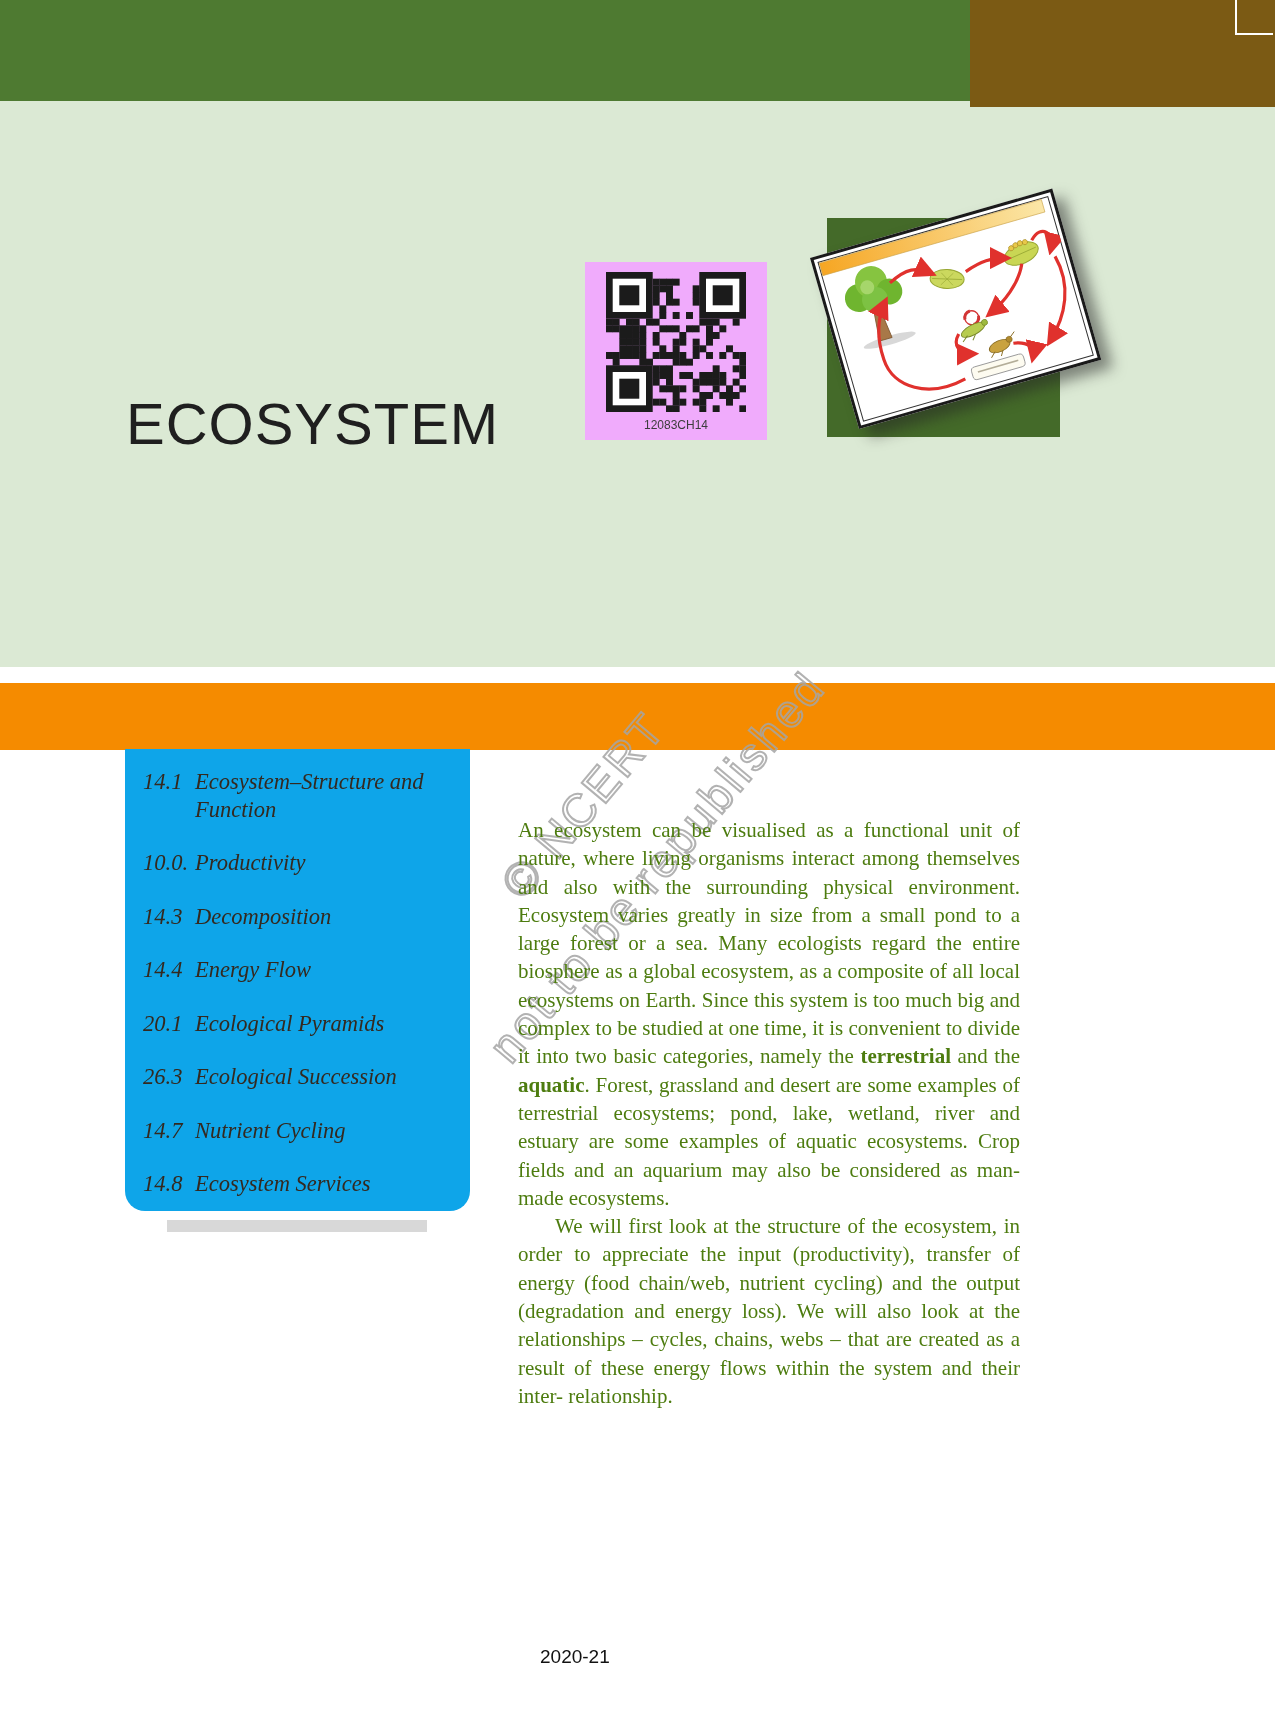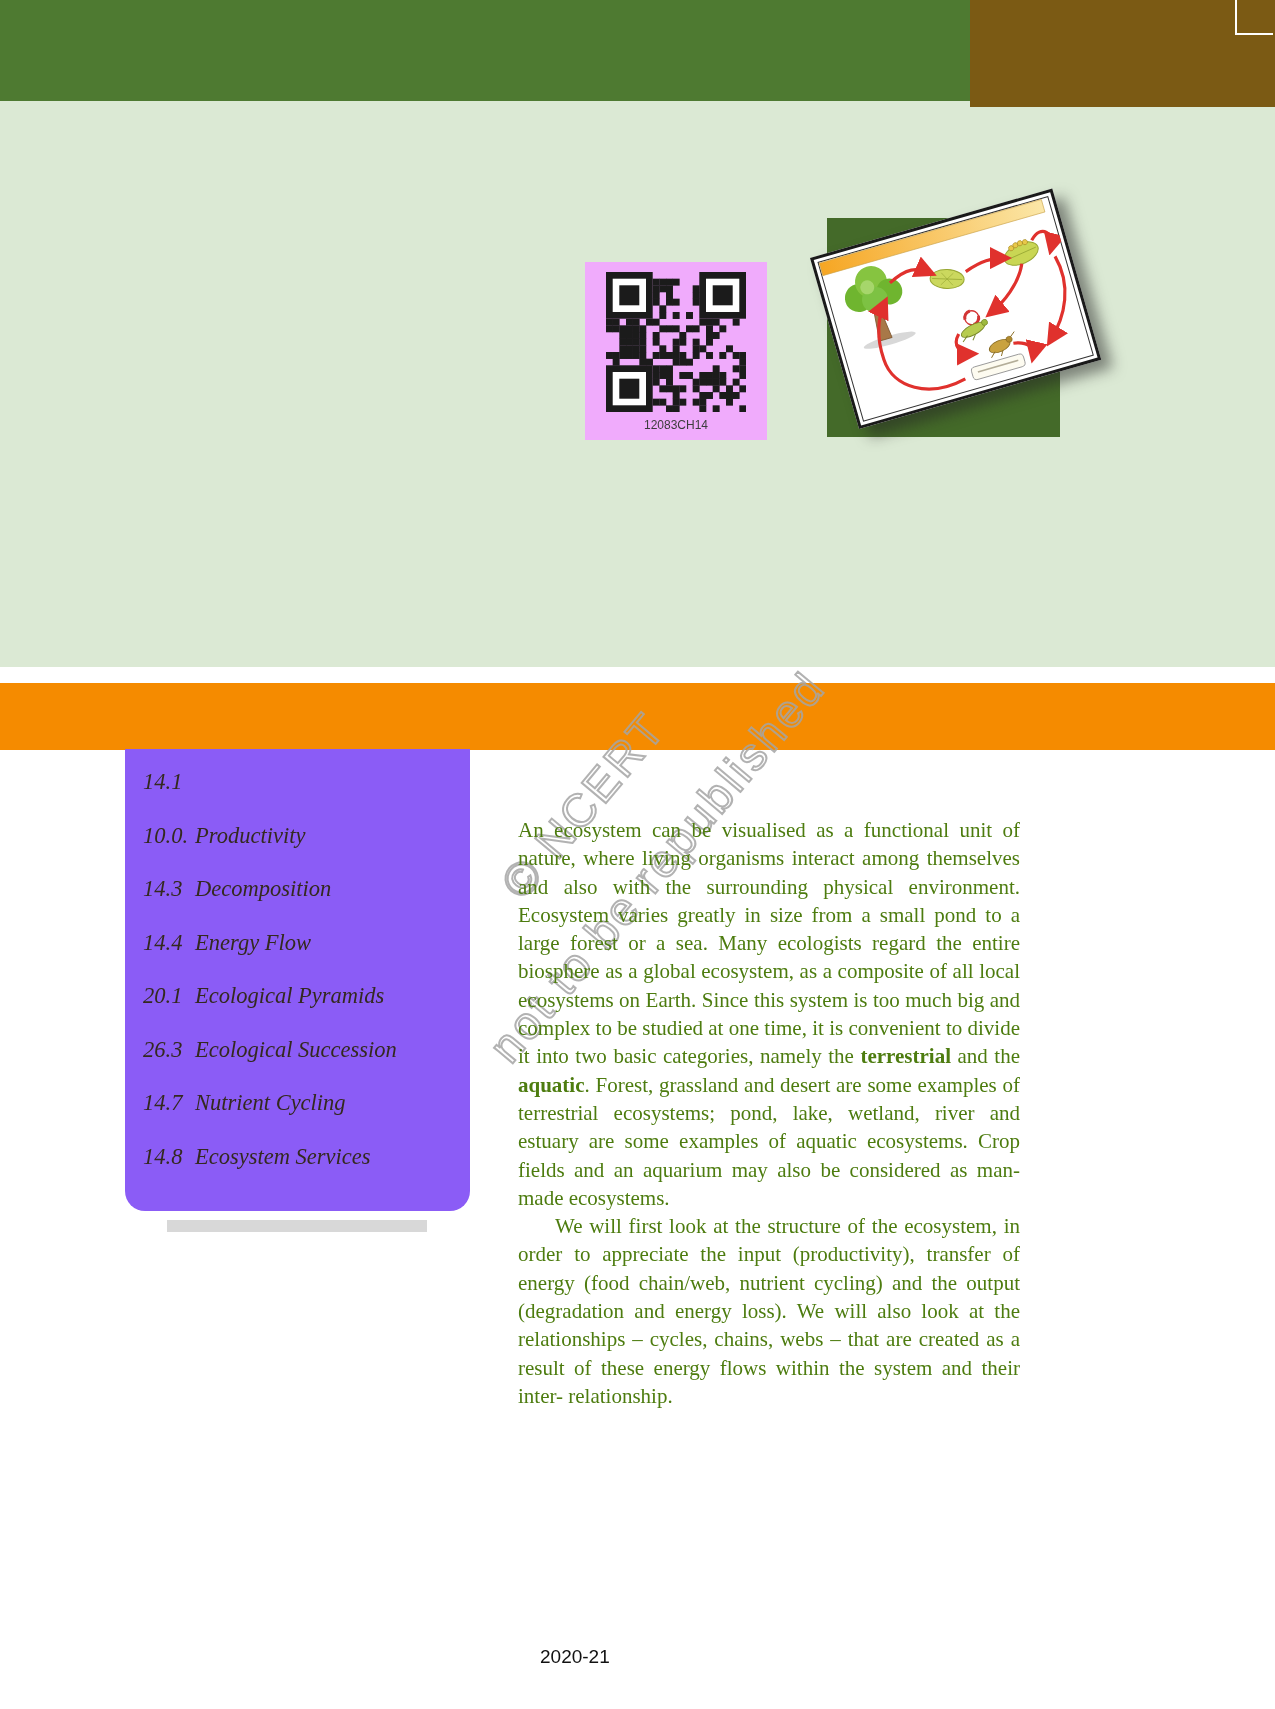--- a/index.html
+++ b/index.html
@@ -41,21 +41,21 @@
   .watermark{position:absolute;left:330px;top:740px;width:580px;z-index:1;
              transform:rotate(-50deg);transform-origin:center;
              font-family:"Liberation Sans","DejaVu Sans",sans-serif;
              text-align:center;font-size:46px;letter-spacing:3px;line-height:96px;
              color:#c6c6c6;opacity:0.85;white-space:nowrap;}
   @supports (-webkit-text-stroke: 1px black){
     .watermark{color:transparent;-webkit-text-stroke:2px #a5a5a5;}
   }
 
   
-  .toc-panel{position:absolute;left:125px;top:749px;width:345px;height:462px;background:#8b5cf6;
+  .toc-panel{position:absolute;left:125px;top:749px;width:345px;height:462px;background:#0ea5e9;
              border-radius:0 0 20px 20px;z-index:2;box-sizing:border-box;padding:19px 14px 0 18px;}
   .toc-row{display:flex;margin-bottom:26px;font-style:italic;font-size:22.5px;line-height:27.5px;color:#34291f;}
   .toc-num{flex:0 0 52px;}
   .toc-label{flex:1;}
   .toc-shadow-bar{position:absolute;left:167px;top:1220px;width:260px;height:12px;background:#D8D8D8;z-index:2;}
 
   
   .bodytext{position:absolute;left:518px;top:816px;width:502px;z-index:2;
             font-size:21px;line-height:28.3px;text-align:justify;color:#4d7c0f;}
   .bodytext p{margin:0;}
@@ -69,20 +69,21 @@
 <body>
 
 <div class="page">
 
   <div class="band-green"></div>
   <div class="band-brown">
     <div class="corner-frame"></div>
   </div>
 
   <div class="hero"></div>
+  <div class="chapter-title">ECOSYSTEM</div>
 
   <div class="qr-card">
     <svg width="140" height="140" viewBox="0 0 140 140">
       <g fill="#1b1b1b">
 
         <rect x="0" y="0" width="46.7" height="46.7"></rect>
         <rect x="6.7" y="6.7" width="33.3" height="33.3" fill="#ffffff"></rect>
         <rect x="13.3" y="13.3" width="20" height="20"></rect>
         <rect x="93.3" y="0" width="46.7" height="46.7"></rect>
         <rect x="100" y="6.7" width="33.3" height="33.3" fill="#ffffff"></rect>
@@ -319,20 +320,21 @@
   <div class="orange-band"></div>
 
   <div class="watermark">
     <div>© NCERT</div>
     <div>not to be republished</div>
   </div>
 
   <aside class="toc-panel">
     <div class="toc-row">
       <span class="toc-num">14.1</span>
+      <span class="toc-label">Ecosystem–Structure and Function</span>
     </div>
     <div class="toc-row">
       <span class="toc-num">10.0.</span>
       <span class="toc-label">Productivity</span>
     </div>
     <div class="toc-row">
       <span class="toc-num">14.3</span>
       <span class="toc-label">Decomposition</span>
     </div>
     <div class="toc-row">

